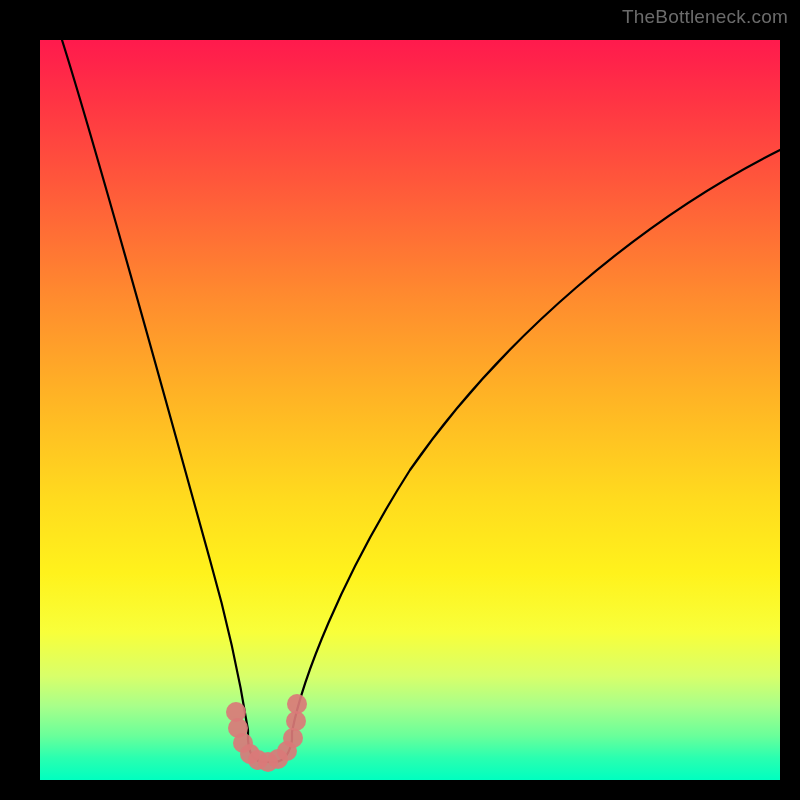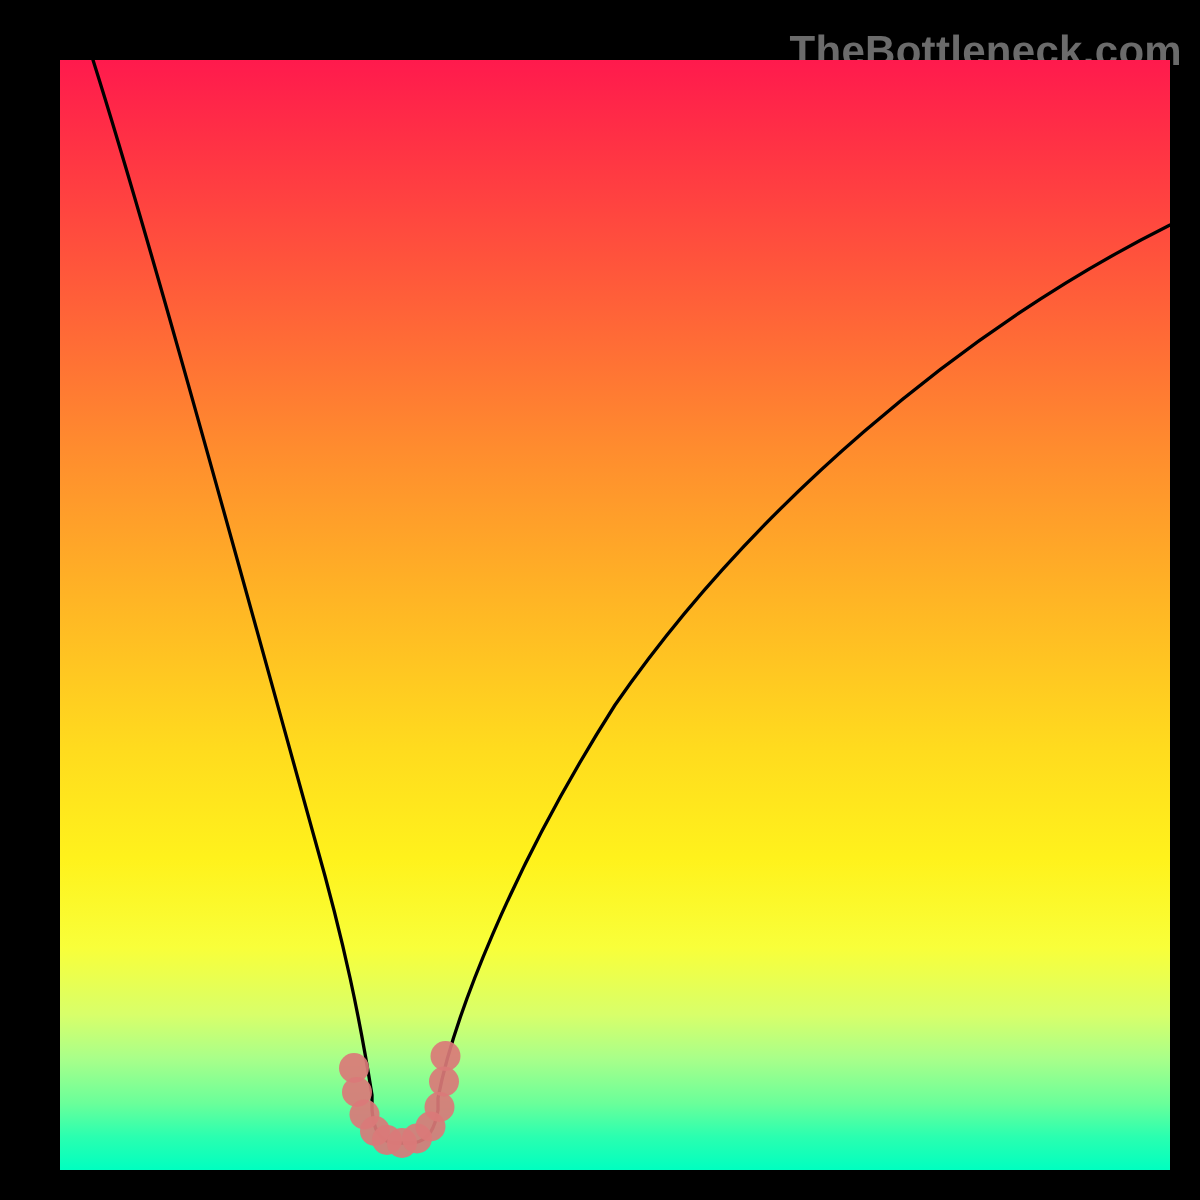--- a/index.html
+++ b/index.html
@@ -36,24 +36,24 @@
       #f8ff3a 80%,
       #d8ff6a 86%,
       #a8ff8a 90%,
       #6aff9a 94%,
       #2affb0 97%,
       #00ffc0 100%
     );
   }
   .watermark {
     position: absolute;
-    top: 18px;
+    top: 6px;
     right: 12px;
-    font-size: 28px;
-    font-weight: 700;
+    font-size: 19px;
+    font-weight: 400;
     color: #6b6b6b;
     letter-spacing: 0.2px;
     user-select: none;
   }
   svg.curve {
     position: absolute;
     left: 0;
     top: 0;
     width: 740px;
     height: 740px;

